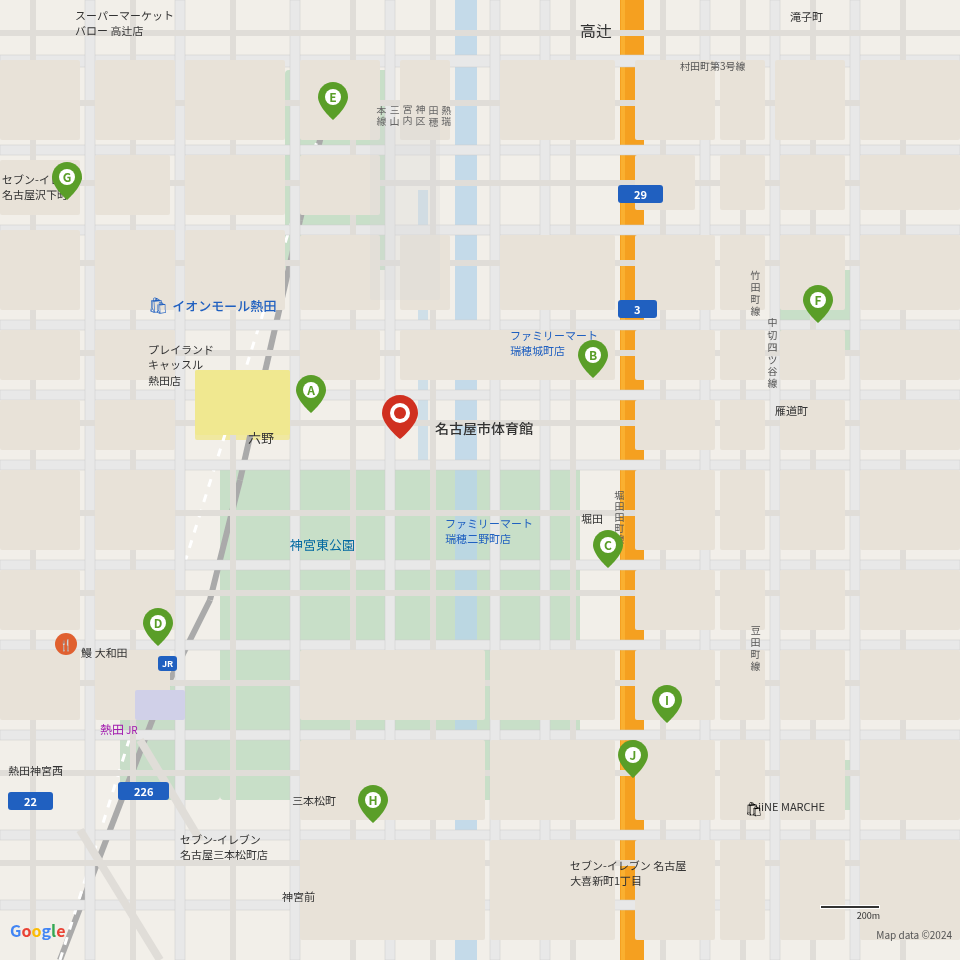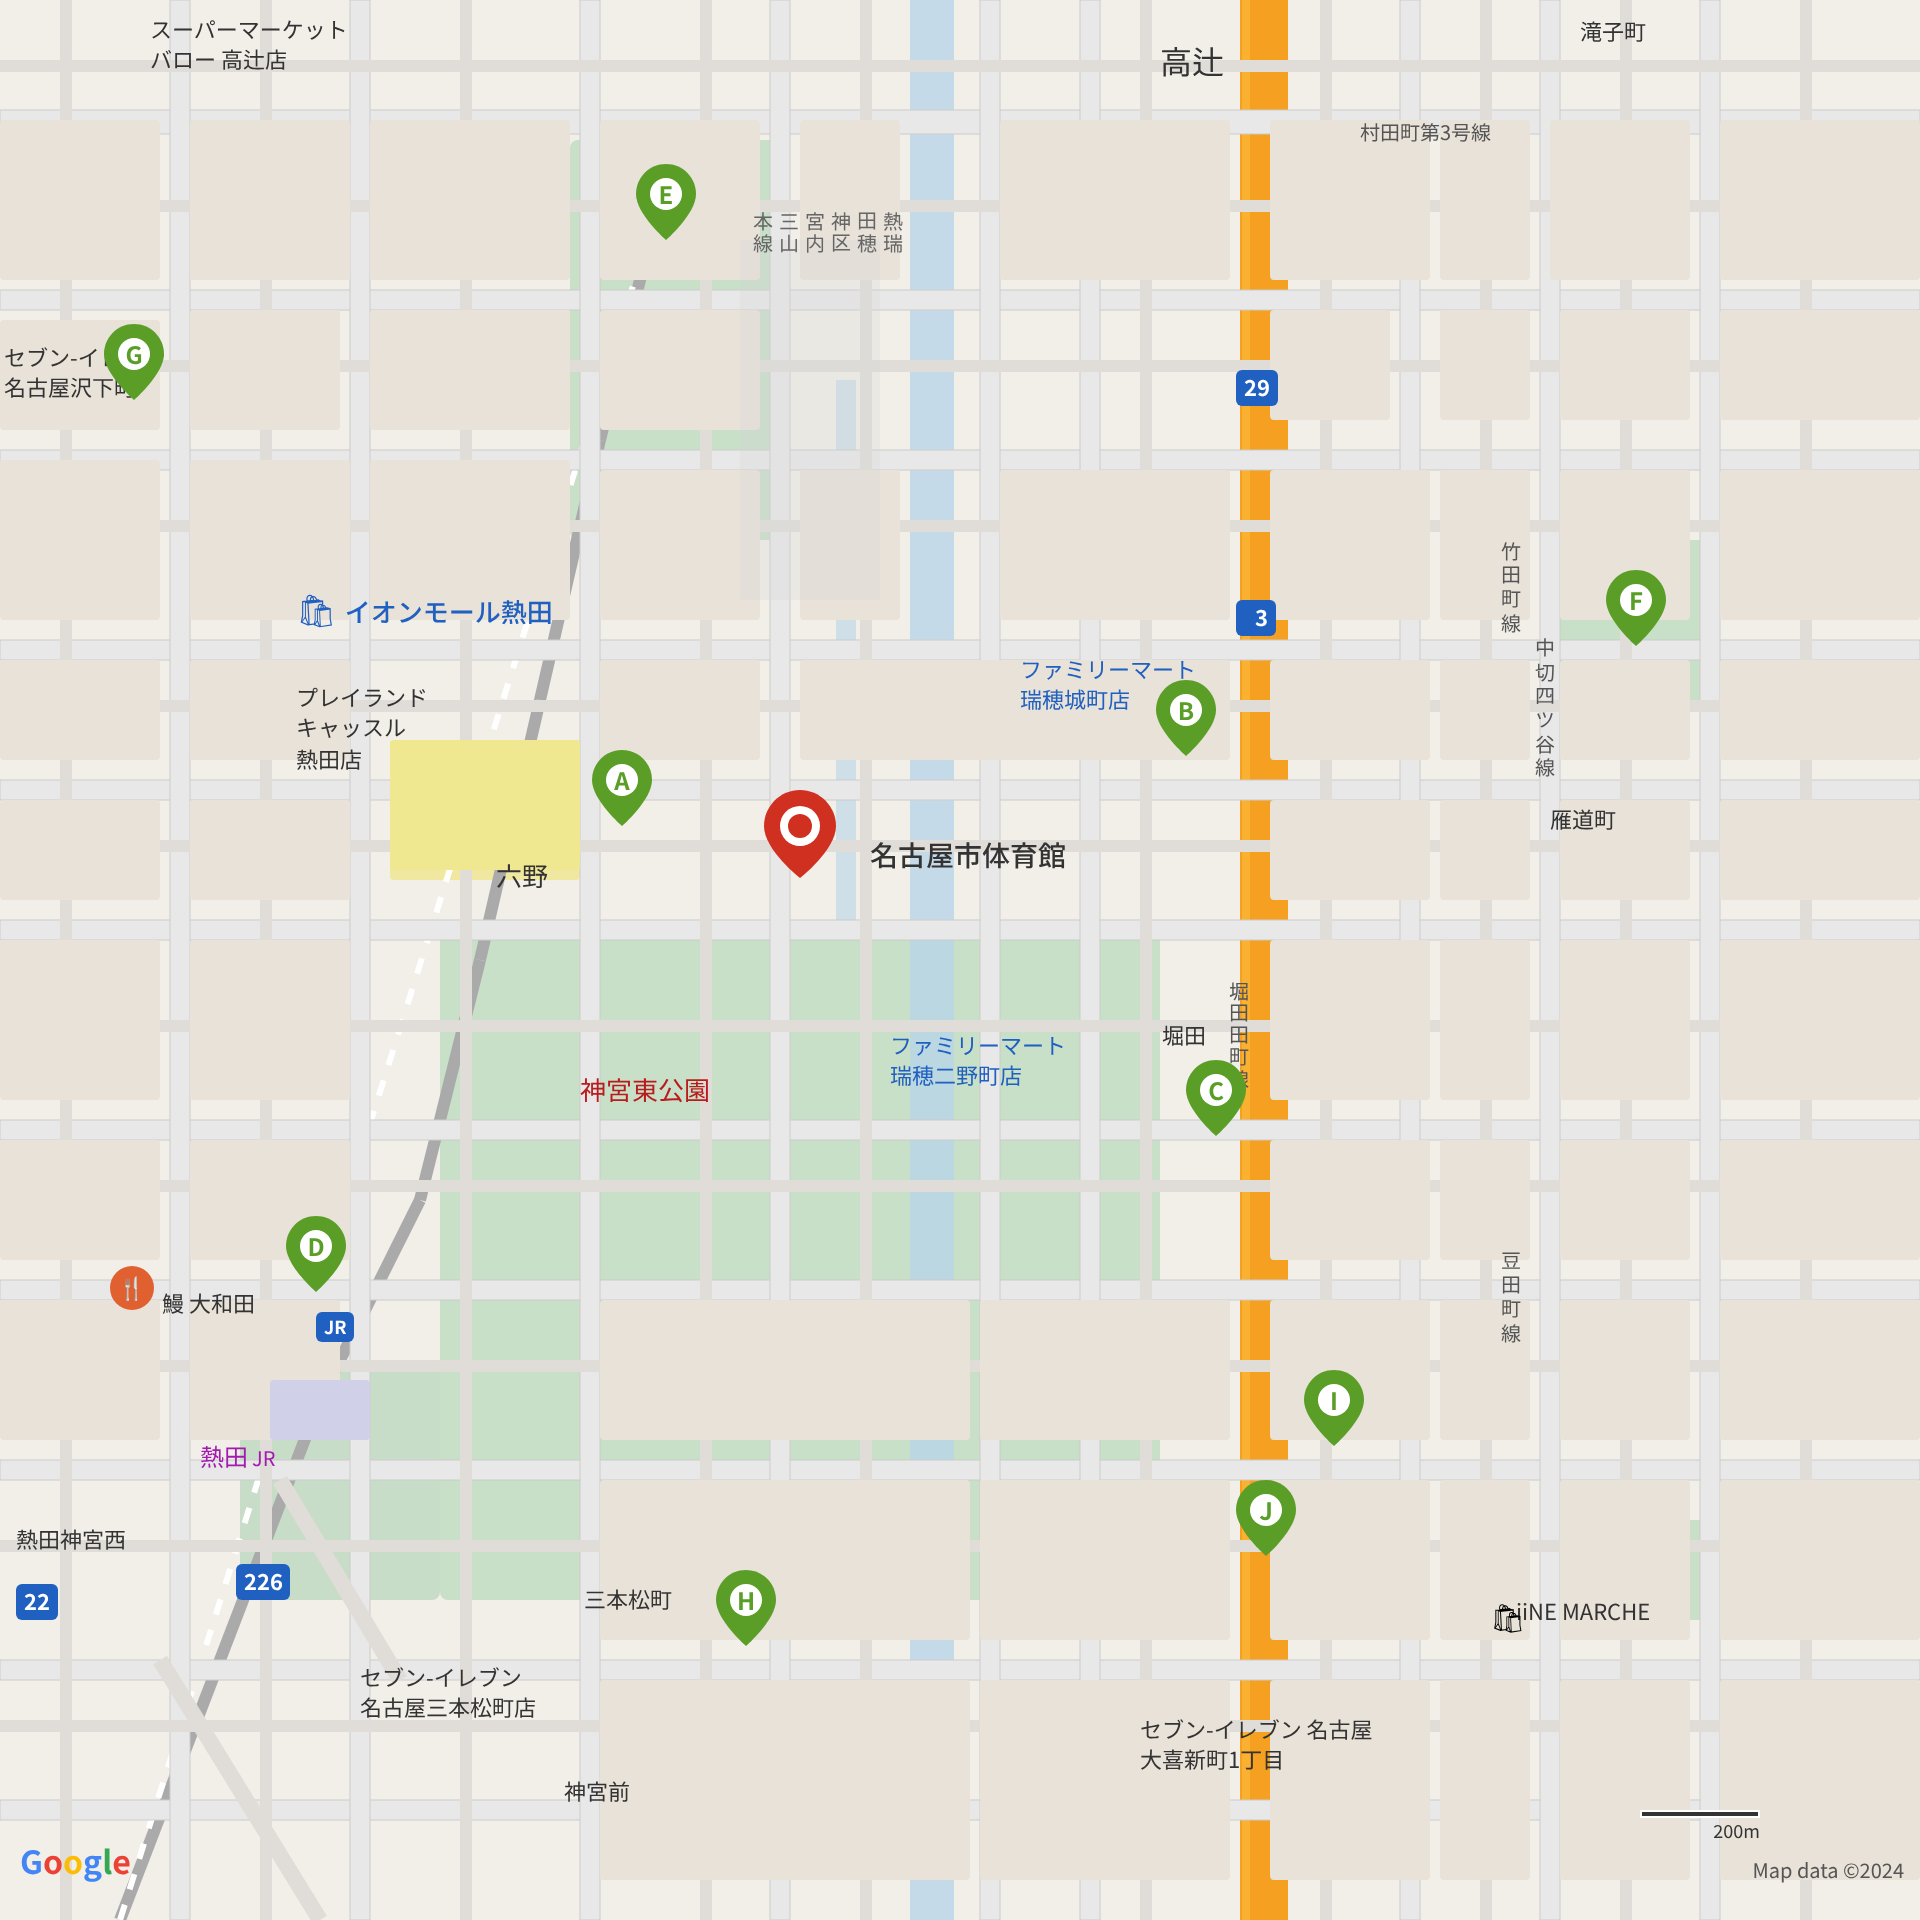--- a/index.html
+++ b/index.html
@@ -42,21 +42,21 @@
       font-size: 10px;
     }
 
     
     .route-badge {
       position: absolute;
       border-radius: 3px;
       font-size: 11px;
       font-weight: bold;
       text-align: right;
-      padding: 1px 4px;
+      padding: 1px 16px;
       min-width: 20px;
     }
     .route-badge-blue {
       background: #2060c0;
       color: white;
     }
 
     .poi-icon {
       position: absolute;
       display: flex;
@@ -266,21 +266,21 @@
   </div>
 
   <div class="map-label" style="top:342px;left:148px;line-height:1.4;">
     プレイランド<br>キャッスル<br>熱田店
   </div>
 
   <div class="map-label" style="top:428px;left:248px;font-size:13px;">六野</div>
 
   <div class="map-label map-label-large" style="top:418px;left:435px;font-size:14px;font-weight:500;">名古屋市体育館</div>
 
-  <div class="map-label" style="top:535px;left:290px;font-size:13px;color:#b91c1c;">神宮東公園</div>
+  <div class="map-label" style="top:535px;left:290px;font-size:13px;color:#0369a1;">神宮東公園</div>
 
   <div class="map-label map-label-blue" style="top:328px;left:510px;line-height:1.4;">
     ファミリーマート<br>瑞穂城町店
   </div>
 
   <div class="map-label map-label-blue" style="top:516px;left:445px;line-height:1.4;">
     ファミリーマート<br>瑞穂二野町店
   </div>
 
   <div class="map-label" style="top:18px;left:580px;font-size:16px;">高辻</div>

